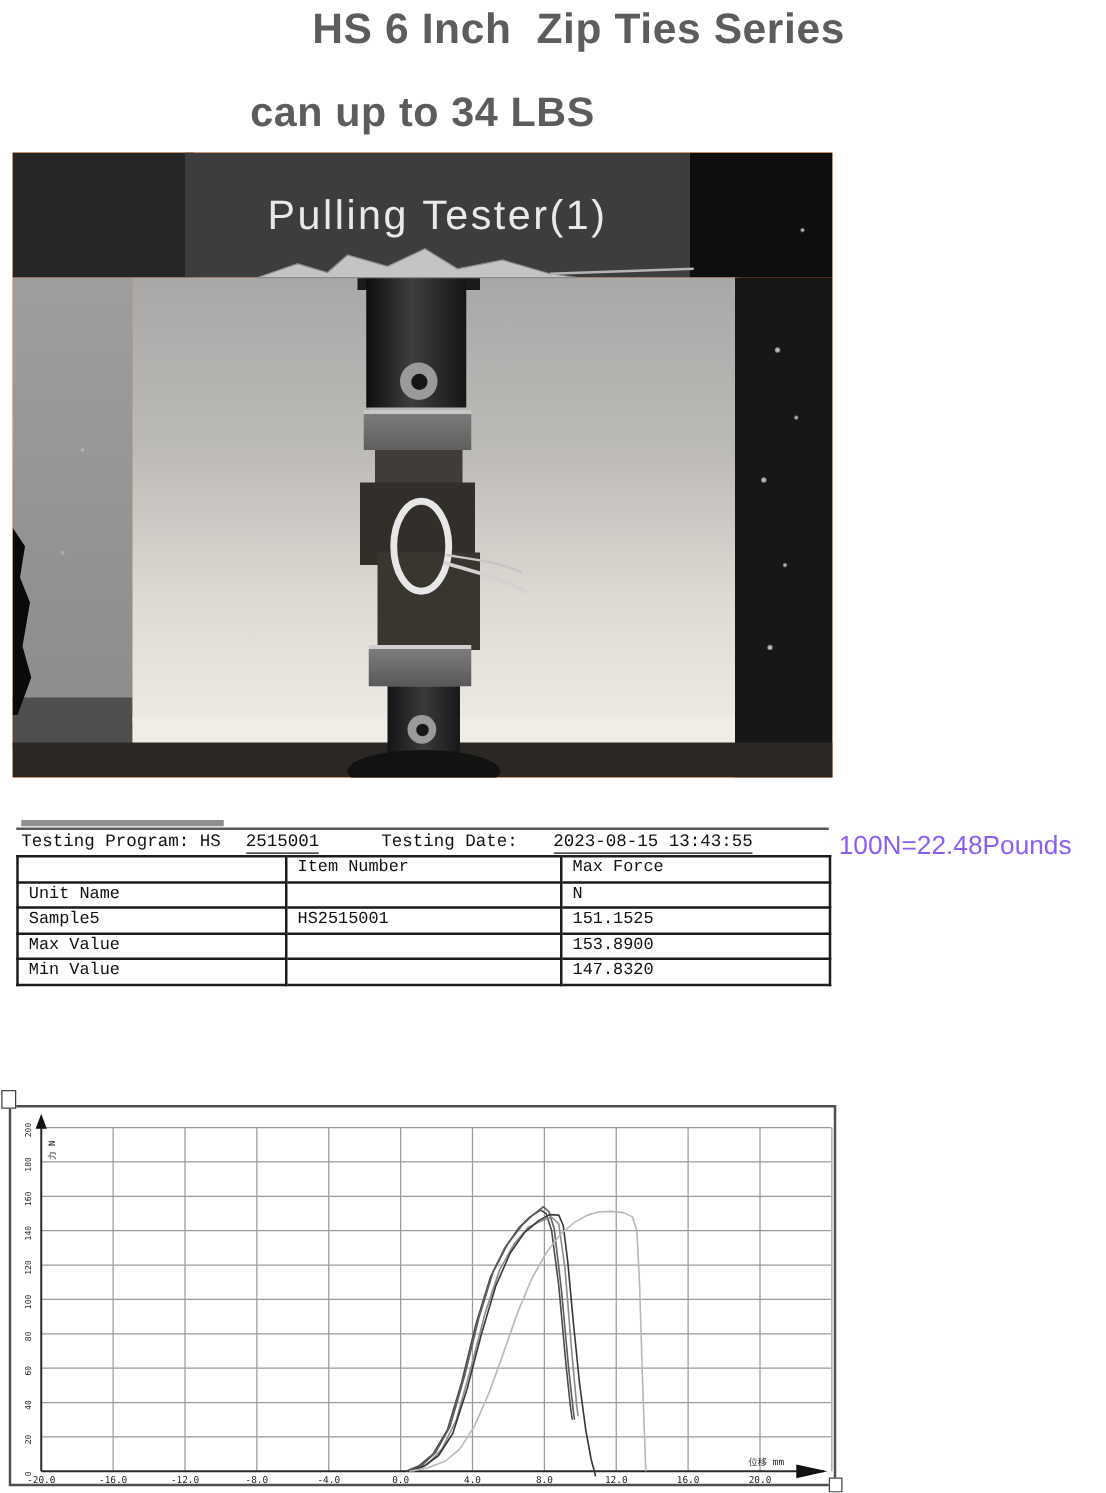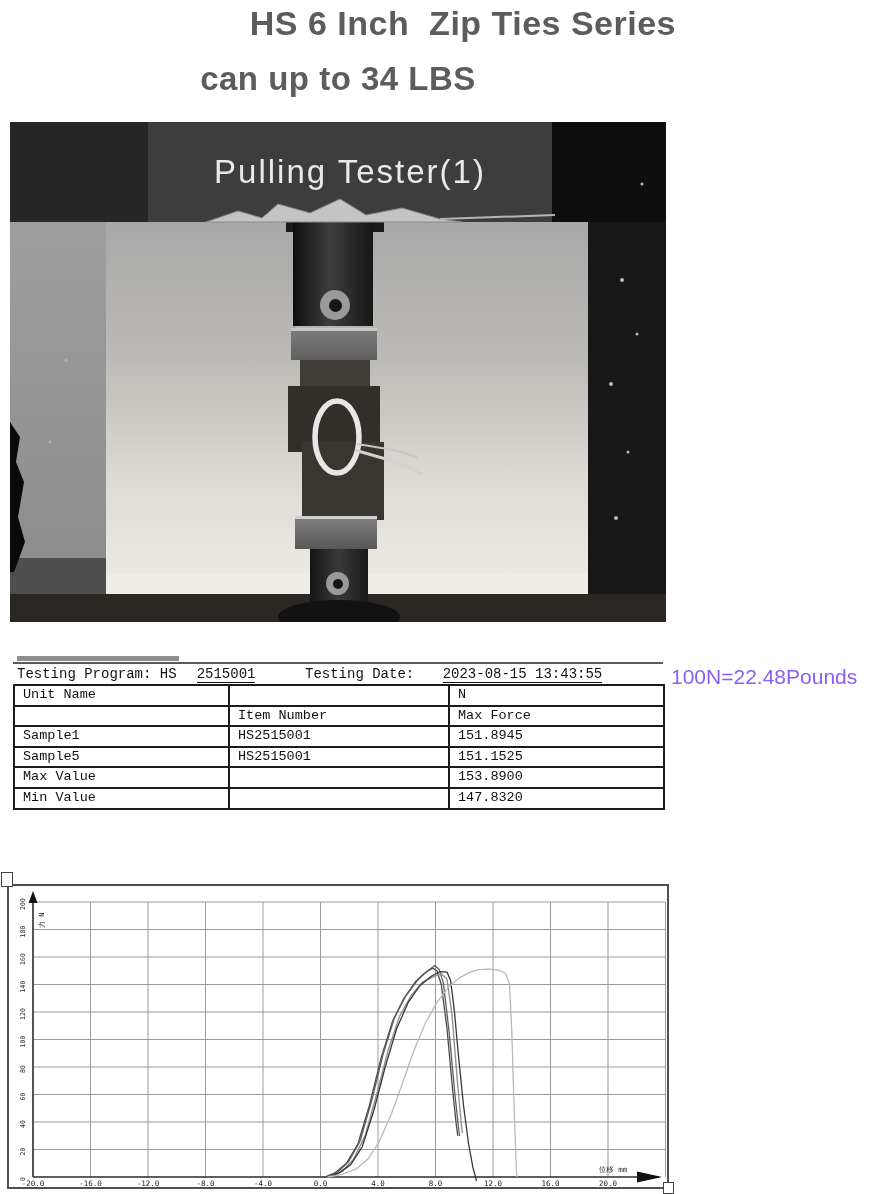--- a/index.html
+++ b/index.html
@@ -2,21 +2,21 @@
 <html><head>
 <meta charset="utf-8">
 <style>
   html,body{margin:0;padding:0;background:#ffffff;width:885px;height:1194px;position:relative;overflow:hidden;
     font-family:"Liberation Sans", sans-serif;}
   .abs{position:absolute;}
 
   
   #title-block{left:0;top:4px;width:676px;text-align:center;color:#5c5c5c;font-weight:bold;}
   #title-line1{font-size:34px;letter-spacing:.5px;white-space:pre;text-align:right;}
-  #title-line2{font-size:33px;margin-top:17px;letter-spacing:.5px;white-space:pre;}
+  #title-line2{font-size:33px;margin-top:28px;letter-spacing:.5px;white-space:pre;}
 
   
   #photo{left:10px;top:122px;width:656px;height:500px;background:#f97316;overflow:hidden;}
   #banner-left{left:0;top:0;width:145px;height:100px;background:#262626;}
   #banner-main{left:138px;top:0;width:404px;height:100px;background:#3d3d3d;display:flex;align-items:center;justify-content:center;}
   #banner-right{left:542px;top:0;width:114px;height:100px;background:#0e0e0e;}
   #banner-text{color:#e9e9e9;font-size:33px;letter-spacing:2px;font-weight:400;white-space:pre;}
   #paper-left{left:0;top:100px;width:96px;height:340px;background:linear-gradient(180deg,#9e9e9e,#8d8d8d);}
   #paper-left-low{left:0;top:436px;width:96px;height:40px;background:#4e4e4e;}
   #paper-main{left:96px;top:100px;width:486px;height:355px;background:linear-gradient(180deg,#a8a8a8 0%,#bcbab6 38%,#ddd9d3 72%,#edeae4 100%);}
@@ -134,33 +134,28 @@
 <div class="abs" id="conversion-note">100N=22.48Pounds</div>
 
 <table class="abs" id="report-table">
   <colgroup>
       <col style="width:215px">
       <col style="width:220px">
       <col style="width:215px">
     </colgroup>
   <tbody id="report-table-body">
       <tr>
-        <td>Unit Name</td>
-        <td></td>
-        <td>N</td>
-      </tr>
-      <tr>
         <td></td>
         <td>Item Number</td>
         <td>Max Force</td>
       </tr>
       <tr>
-        <td>Sample1</td>
-        <td>HS2515001</td>
-        <td>151.8945</td>
+        <td>Unit Name</td>
+        <td></td>
+        <td>N</td>
       </tr>
       <tr>
         <td>Sample5</td>
         <td>HS2515001</td>
         <td>151.1525</td>
       </tr>
       <tr>
         <td>Max Value</td>
         <td></td>
         <td>153.8900</td>

